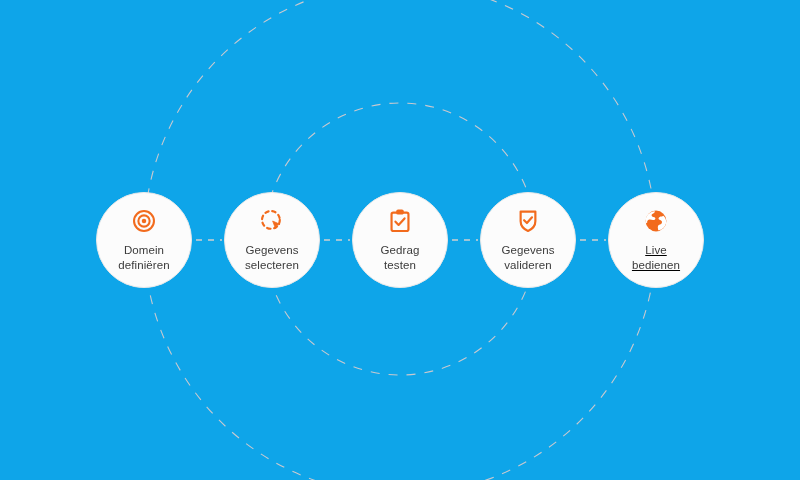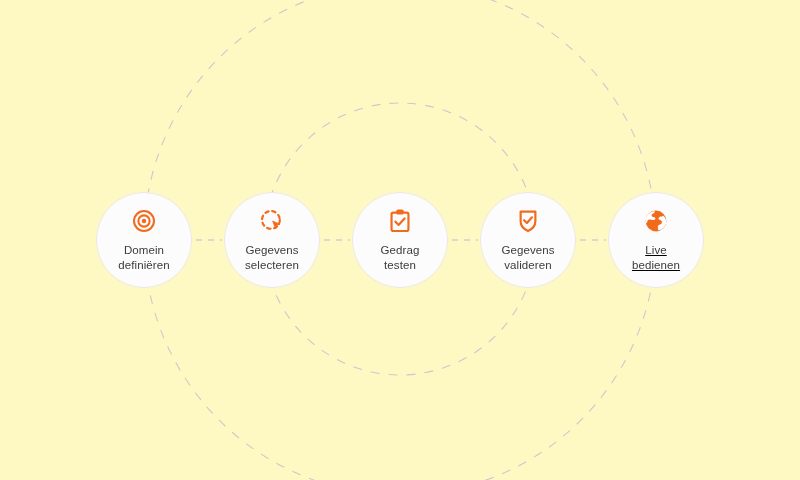--- a/index.html
+++ b/index.html
@@ -78,21 +78,21 @@
     color: #3b3b3b;
     font-weight: 400;
     letter-spacing: 0.1px;
     white-space: pre-line;
     padding: 0 4px;
   }
 </style>
 </head>
 <body style="background: rgb(247, 247, 247);">
 
-<div id="stage" style="background: #fef9c3;">
+<div id="stage" style="background: #0ea5e9;">
 
   <svg class="bg-layer" viewBox="0 0 800 480" width="800" height="480" xmlns="http://www.w3.org/2000/svg">
     <circle cx="400" cy="239" r="256" fill="none" stroke="#c9c9cf" stroke-width="1.1" stroke-dasharray="9 9" stroke-linecap="butt"></circle>
     <circle cx="400" cy="239" r="136" fill="none" stroke="#c9c9cf" stroke-width="1.1" stroke-dasharray="9 9" stroke-linecap="butt"></circle>
   </svg>
 
   <svg class="connectors-layer" viewBox="0 0 800 480" width="800" height="480" xmlns="http://www.w3.org/2000/svg">
     <line x1="196" y1="240" x2="222" y2="240" stroke="#cfcfcf" stroke-width="1.4" stroke-dasharray="6 6"></line>
     <line x1="324" y1="240" x2="350" y2="240" stroke="#cfcfcf" stroke-width="1.4" stroke-dasharray="6 6"></line>
     <line x1="452" y1="240" x2="478" y2="240" stroke="#cfcfcf" stroke-width="1.4" stroke-dasharray="6 6"></line>

